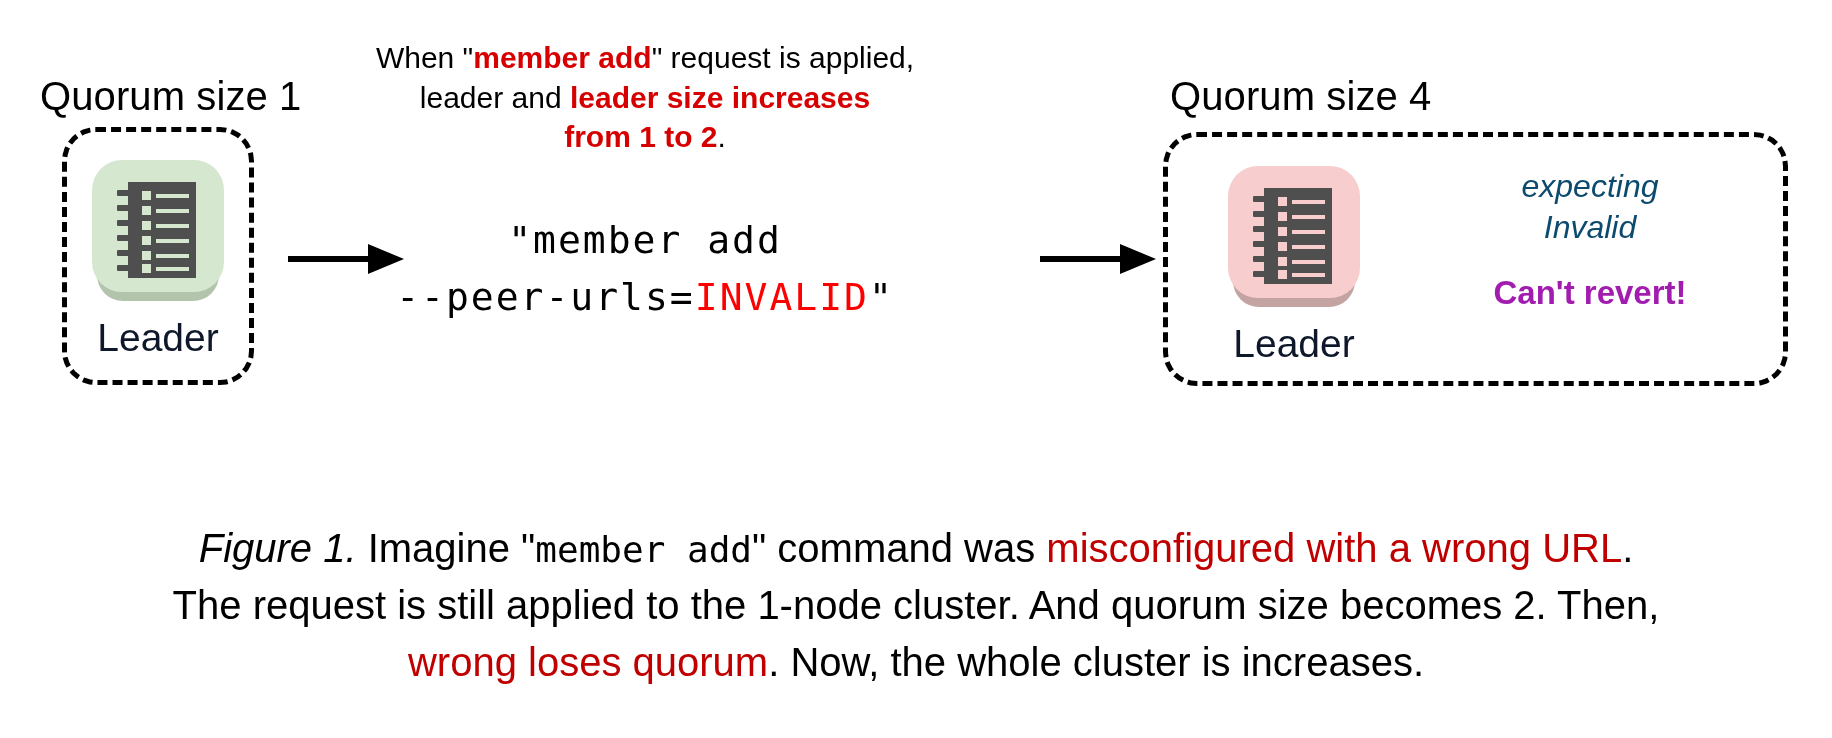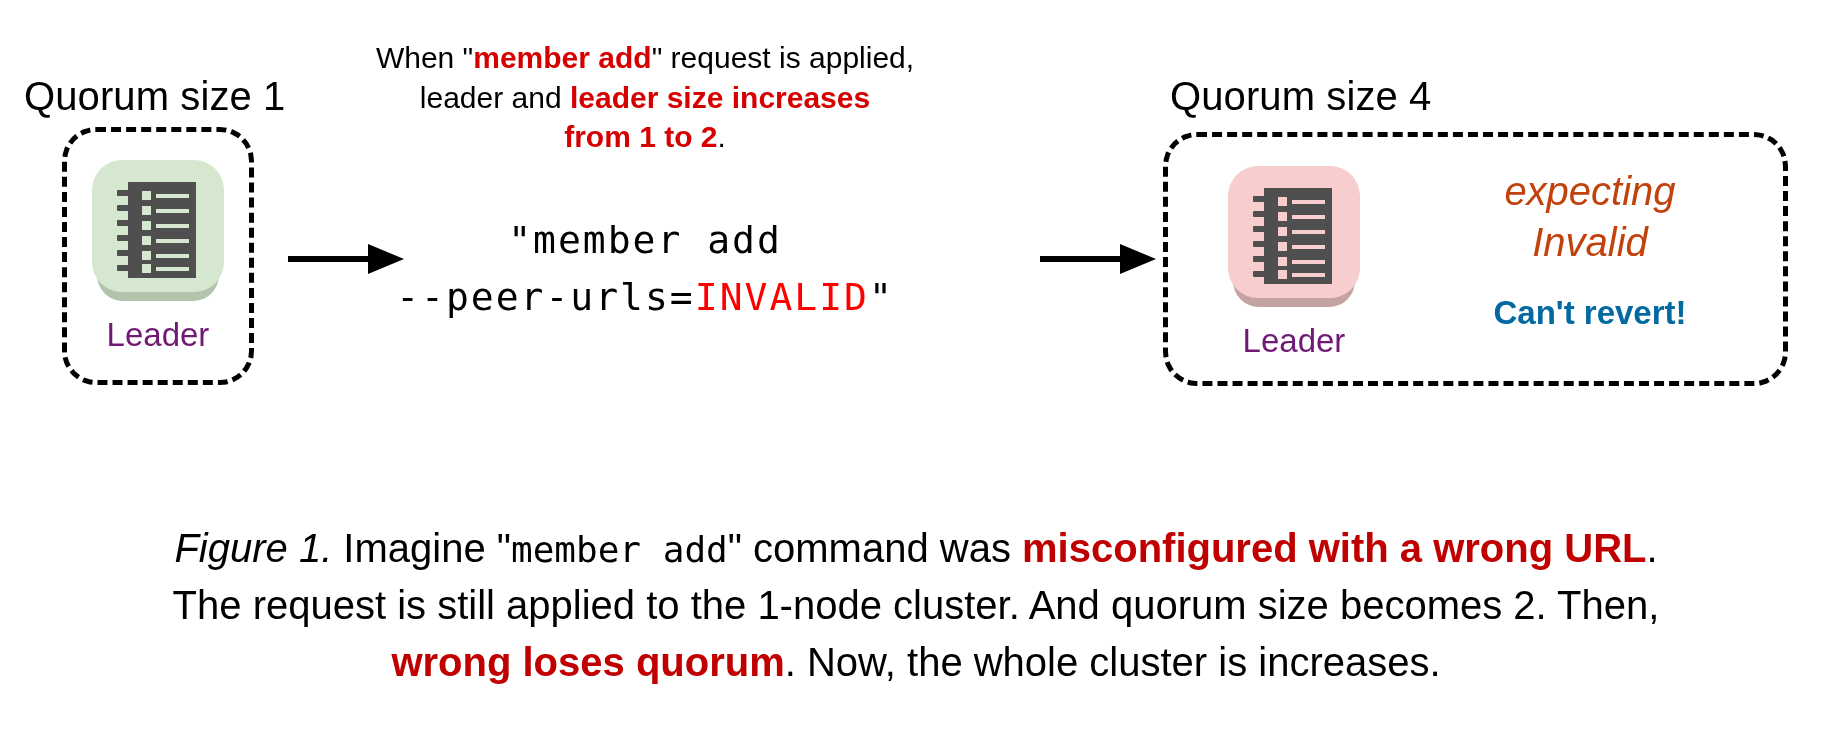--- a/index.html
+++ b/index.html
@@ -70,22 +70,22 @@
     position: absolute;
     left: 0; top: 0;
     width: 132px;
     height: 132px;
     border-radius: 30px;
     z-index: 1;
   }
   .node-badge svg { position: relative; z-index: 2; }
   .node-label {
     margin-top: 26px;
-    font-size: 33px;
-    color: #701a75;
+    font-size: 39px;
+    color: #0f172a;
     line-height: 1;
   }
 
   
   .annotation {
     font-size: 30px;
     line-height: 1.32;
     text-align: center;
     color: #000000;
     width: 640px;
@@ -110,58 +110,58 @@
   
   .arrow svg { display: block; }
 
   
   .side-text {
     text-align: center;
     width: 300px;
   }
   .side-text .line {
     font-style: italic;
-    font-size: 40px;
+    font-size: 32px;
     line-height: 1.28;
-    color: #c2410c;
+    color: #0c4a6e;
     white-space: nowrap;
   }
   .side-text .warn {
     margin-top: 26px;
     font-size: 33px;
     font-weight: bold;
-    color: #0369a1;
+    color: #a21caf;
     white-space: nowrap;
   }
 
   
   .caption {
     position: absolute;
     left: 0;
     top: 520px;
     width: 1832px;
     text-align: center;
     font-size: 40px;
     line-height: 1.42;
     color: #000000;
   }
   .caption .figno { font-style: italic; }
   .caption .mono {
     font-family: "DejaVu Sans Mono", "Liberation Mono", monospace;
     font-size: 36px;
   }
-  .caption .red { color: #c00000; font-weight: bold; }
+  .caption .red { color: #c00000; font-weight: normal; }
   .cap-line { white-space: nowrap; }
 </style>
 </head>
 <body>
 
 <div class="stage">
 
-  <div class="abs cluster-title" style="left:24px; top:74px;">Quorum size 1</div>
+  <div class="abs cluster-title" style="left:40px; top:74px;">Quorum size 1</div>
 
   <div class="abs cluster-box" style="left:62px; top:127px; width:192px; height:258px;"></div>
 
   <div class="node" style="left:92px; top:160px;">
     <div class="node-badge">
       <div class="shadow" style="background:#b3c4ad;"></div>
       <div class="face" style="background:#d6e7d0;"></div>
       <svg width="132" height="132" viewBox="0 0 132 132">
 
         <g fill="#4f4f4f">

